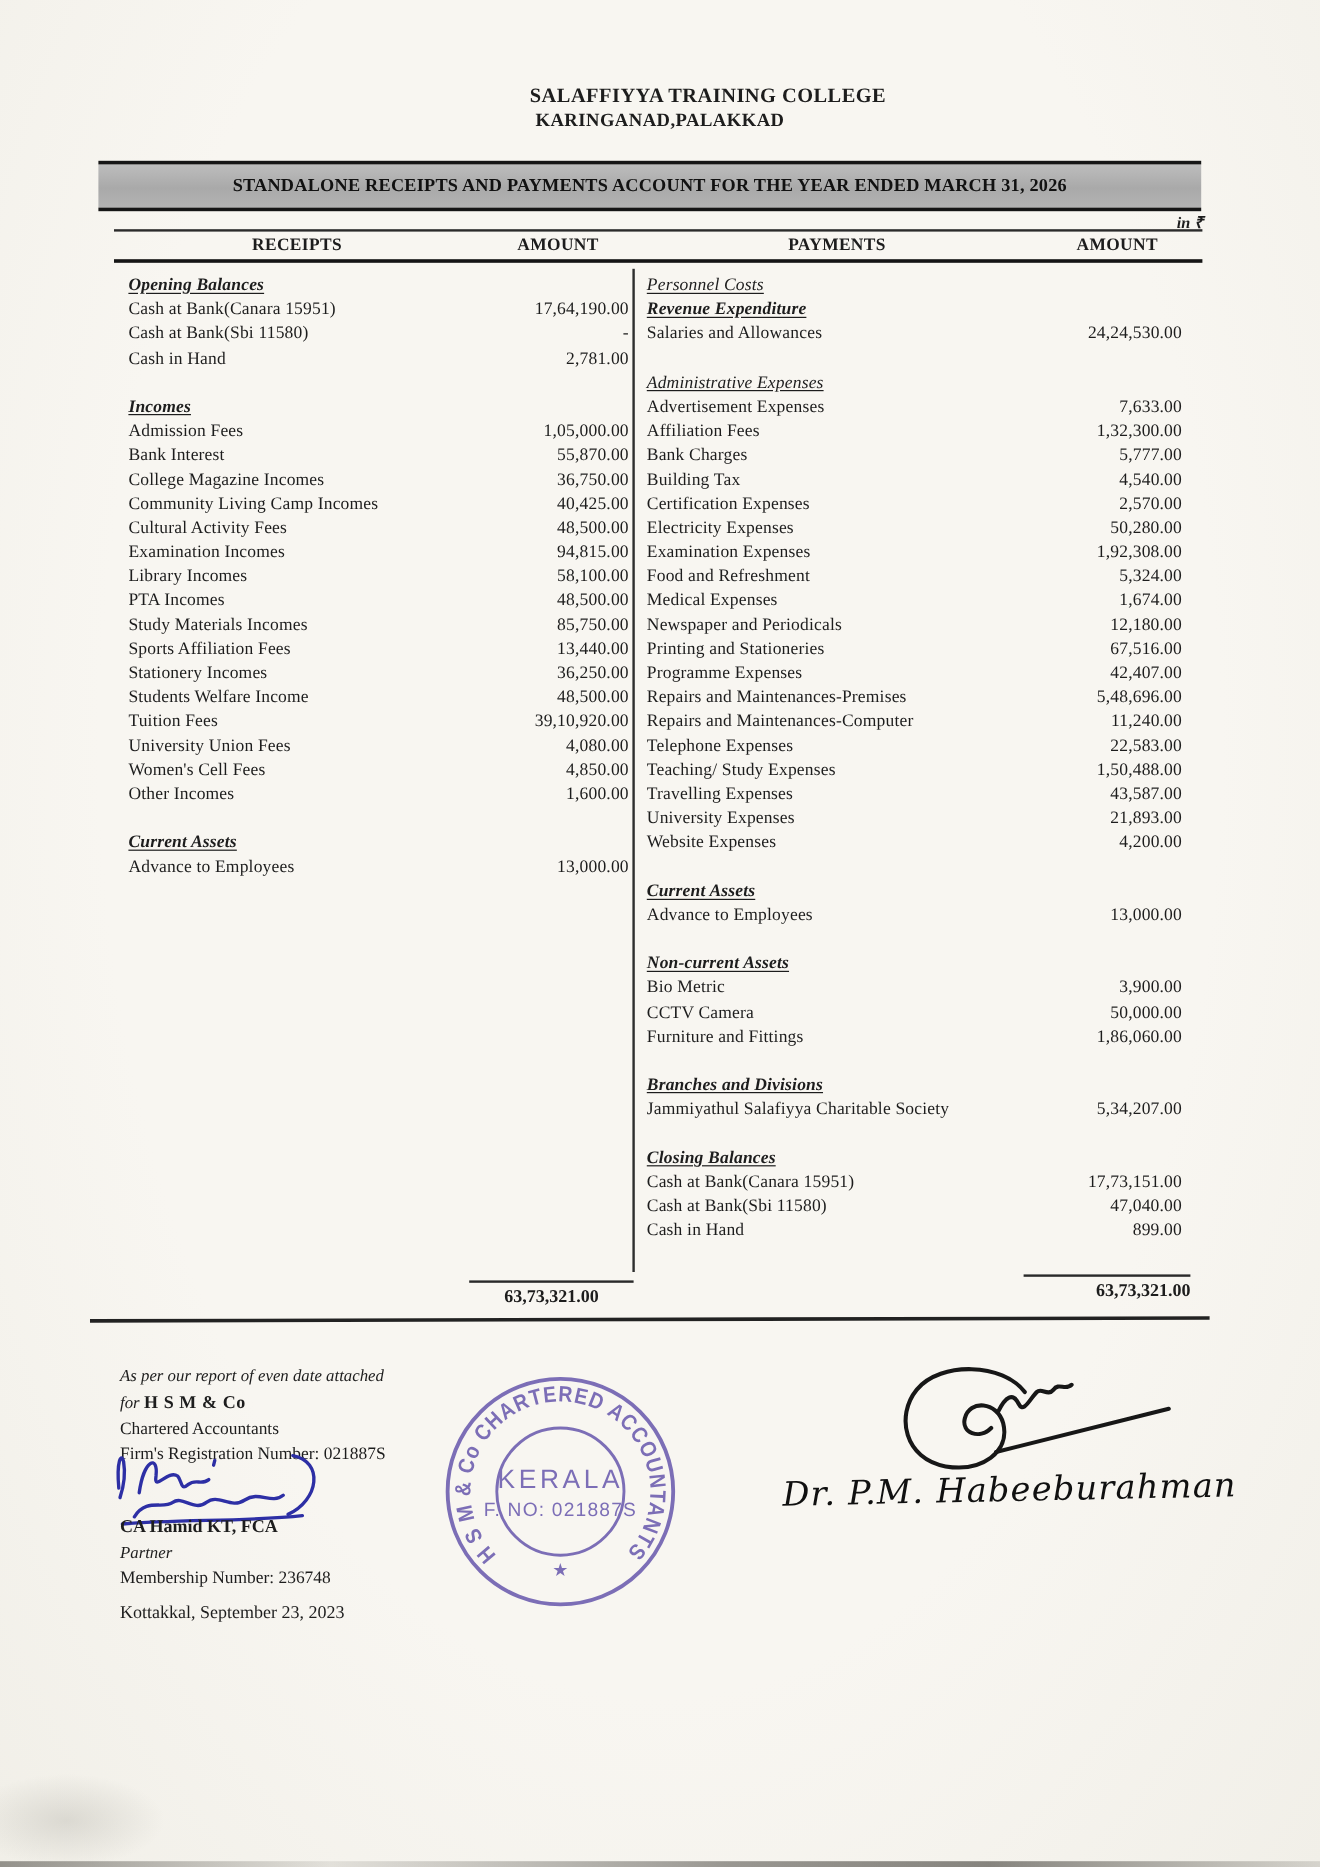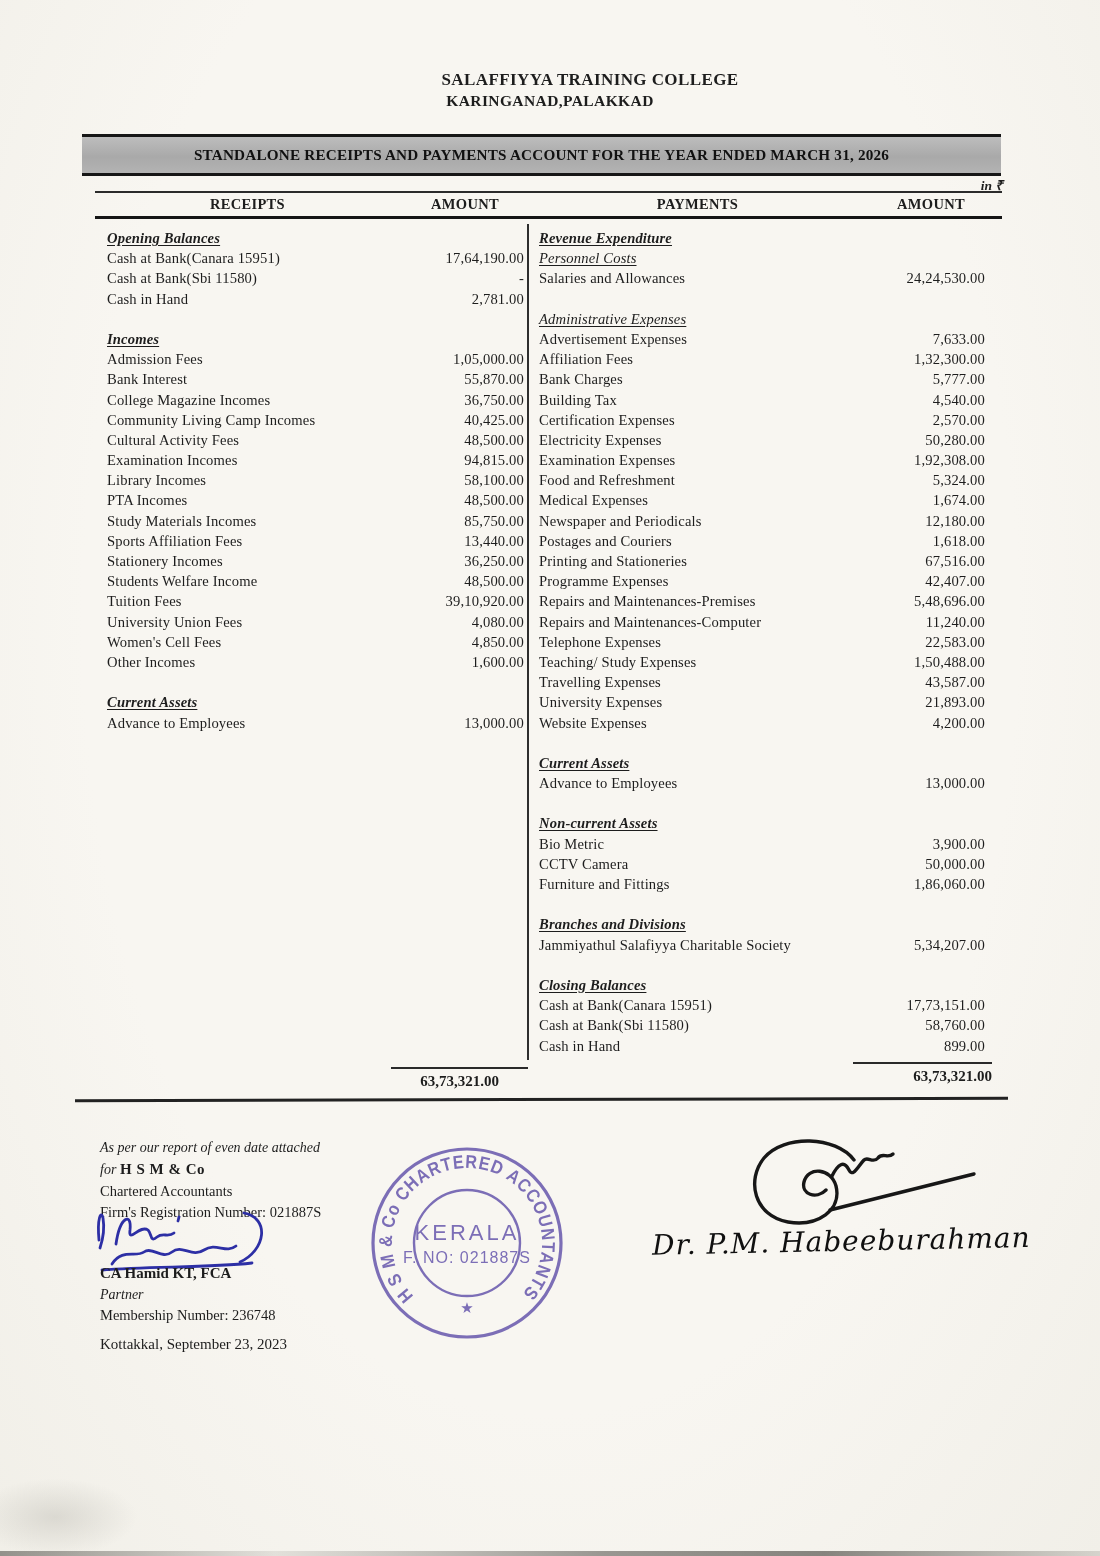--- a/index.html
+++ b/index.html
@@ -184,24 +184,24 @@
       <div class="row">
         <span class="lbl heading">Current Assets</span>
       </div>
       <div class="row">
         <span class="lbl">Advance to Employees</span>
         <span class="amt">13,000.00</span>
       </div>
     </div>
   <div class="col col-right" id="payments-col">
       <div class="row">
+        <span class="lbl heading sub">Personnel Costs</span>
+      </div>
+      <div class="row">
         <span class="lbl heading">Revenue Expenditure</span>
-      </div>
-      <div class="row">
-        <span class="lbl heading sub">Personnel Costs</span>
       </div>
       <div class="row">
         <span class="lbl">Salaries and Allowances</span>
         <span class="amt">24,24,530.00</span>
       </div>
       <div class="row"></div>
       <div class="row">
         <span class="lbl heading sub">Administrative Expenses</span>
       </div>
       <div class="row">
@@ -238,24 +238,20 @@
       </div>
       <div class="row">
         <span class="lbl">Medical Expenses</span>
         <span class="amt">1,674.00</span>
       </div>
       <div class="row">
         <span class="lbl">Newspaper and Periodicals</span>
         <span class="amt">12,180.00</span>
       </div>
       <div class="row">
-        <span class="lbl">Postages and Couriers</span>
-        <span class="amt">1,618.00</span>
-      </div>
-      <div class="row">
         <span class="lbl">Printing and Stationeries</span>
         <span class="amt">67,516.00</span>
       </div>
       <div class="row">
         <span class="lbl">Programme Expenses</span>
         <span class="amt">42,407.00</span>
       </div>
       <div class="row">
         <span class="lbl">Repairs and Maintenances-Premises</span>
         <span class="amt">5,48,696.00</span>
@@ -319,21 +315,21 @@
       <div class="row"></div>
       <div class="row">
         <span class="lbl heading">Closing Balances</span>
       </div>
       <div class="row">
         <span class="lbl">Cash at Bank(Canara 15951)</span>
         <span class="amt">17,73,151.00</span>
       </div>
       <div class="row">
         <span class="lbl">Cash at Bank(Sbi 11580)</span>
-        <span class="amt">58,760.00</span>
+        <span class="amt">47,040.00</span>
       </div>
       <div class="row">
         <span class="lbl">Cash in Hand</span>
         <span class="amt">899.00</span>
       </div>
     </div>
 
   <div class="total-block total-left">63,73,321.00</div>
   <div class="total-block total-right">63,73,321.00</div>
   <div class="rule r3"></div>

